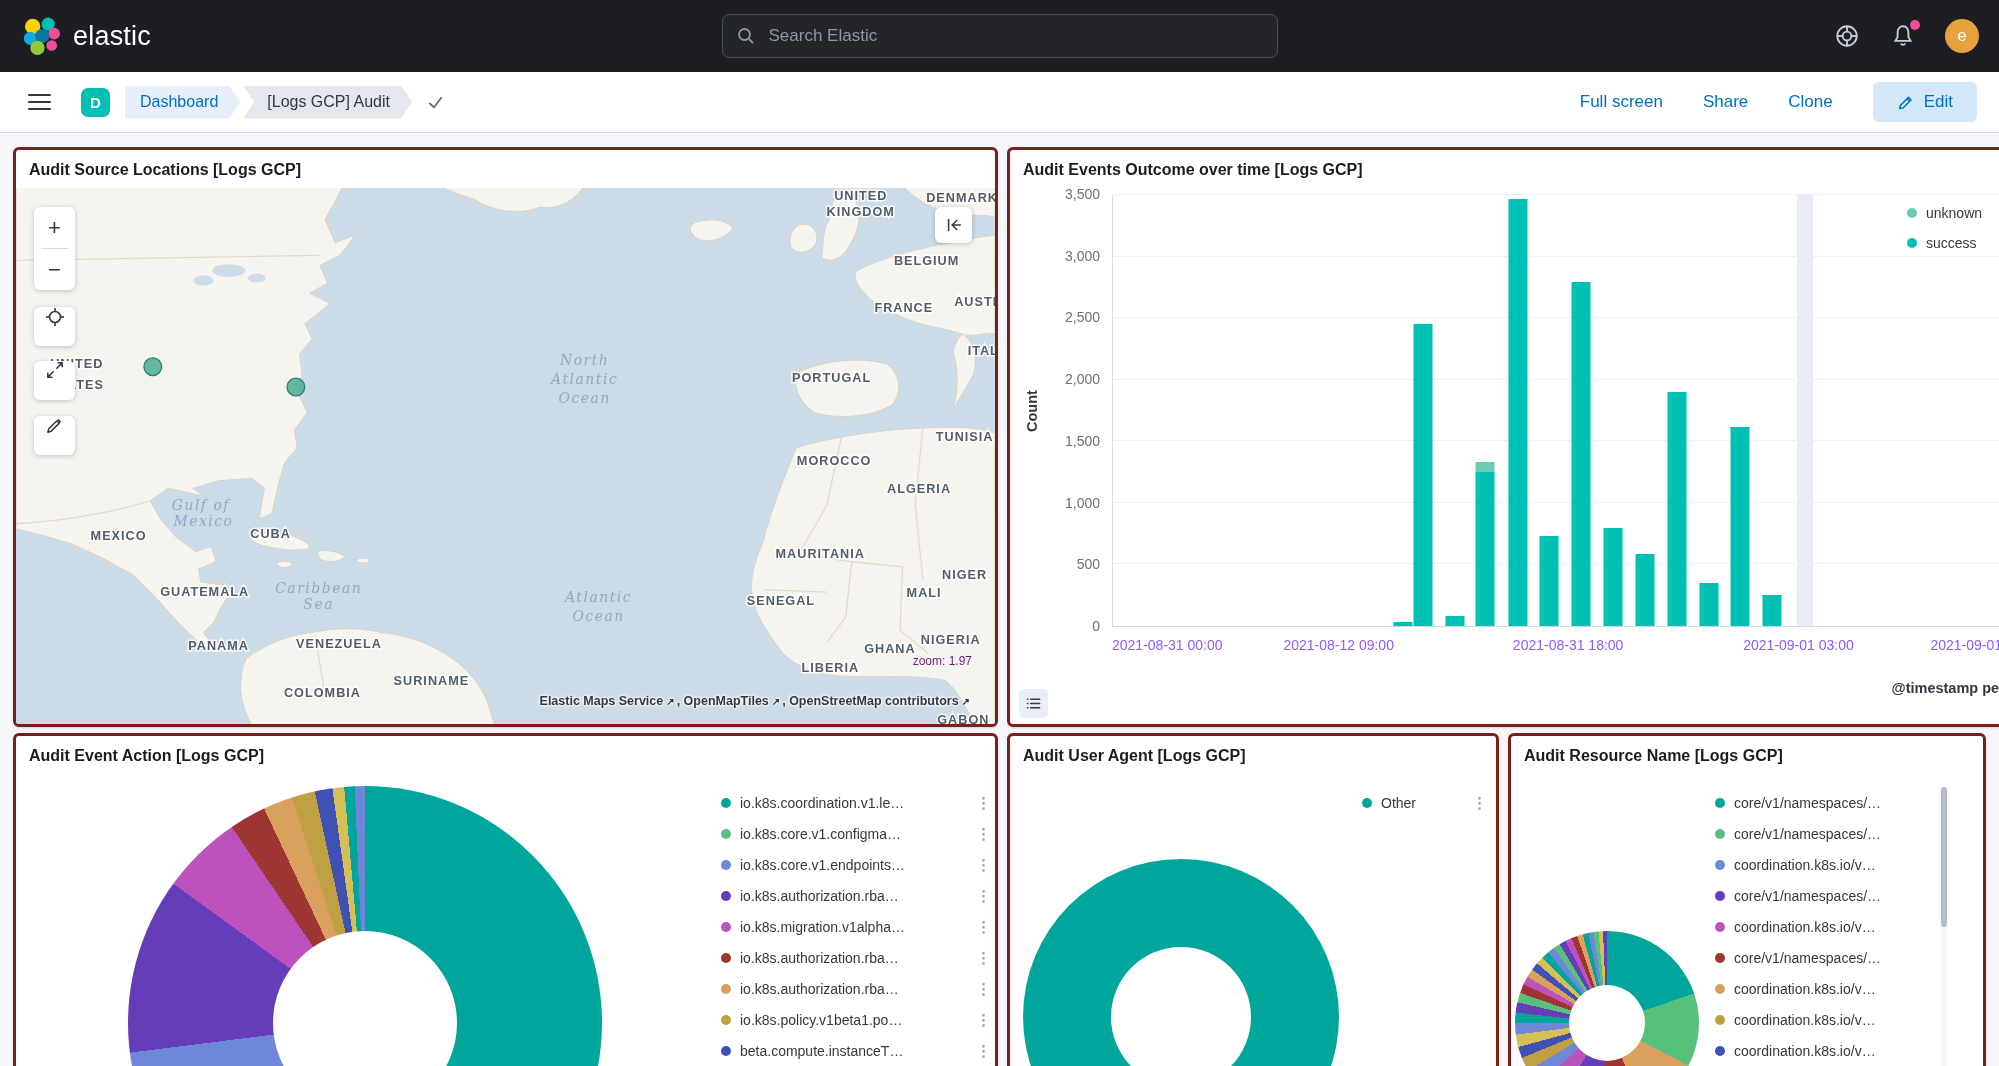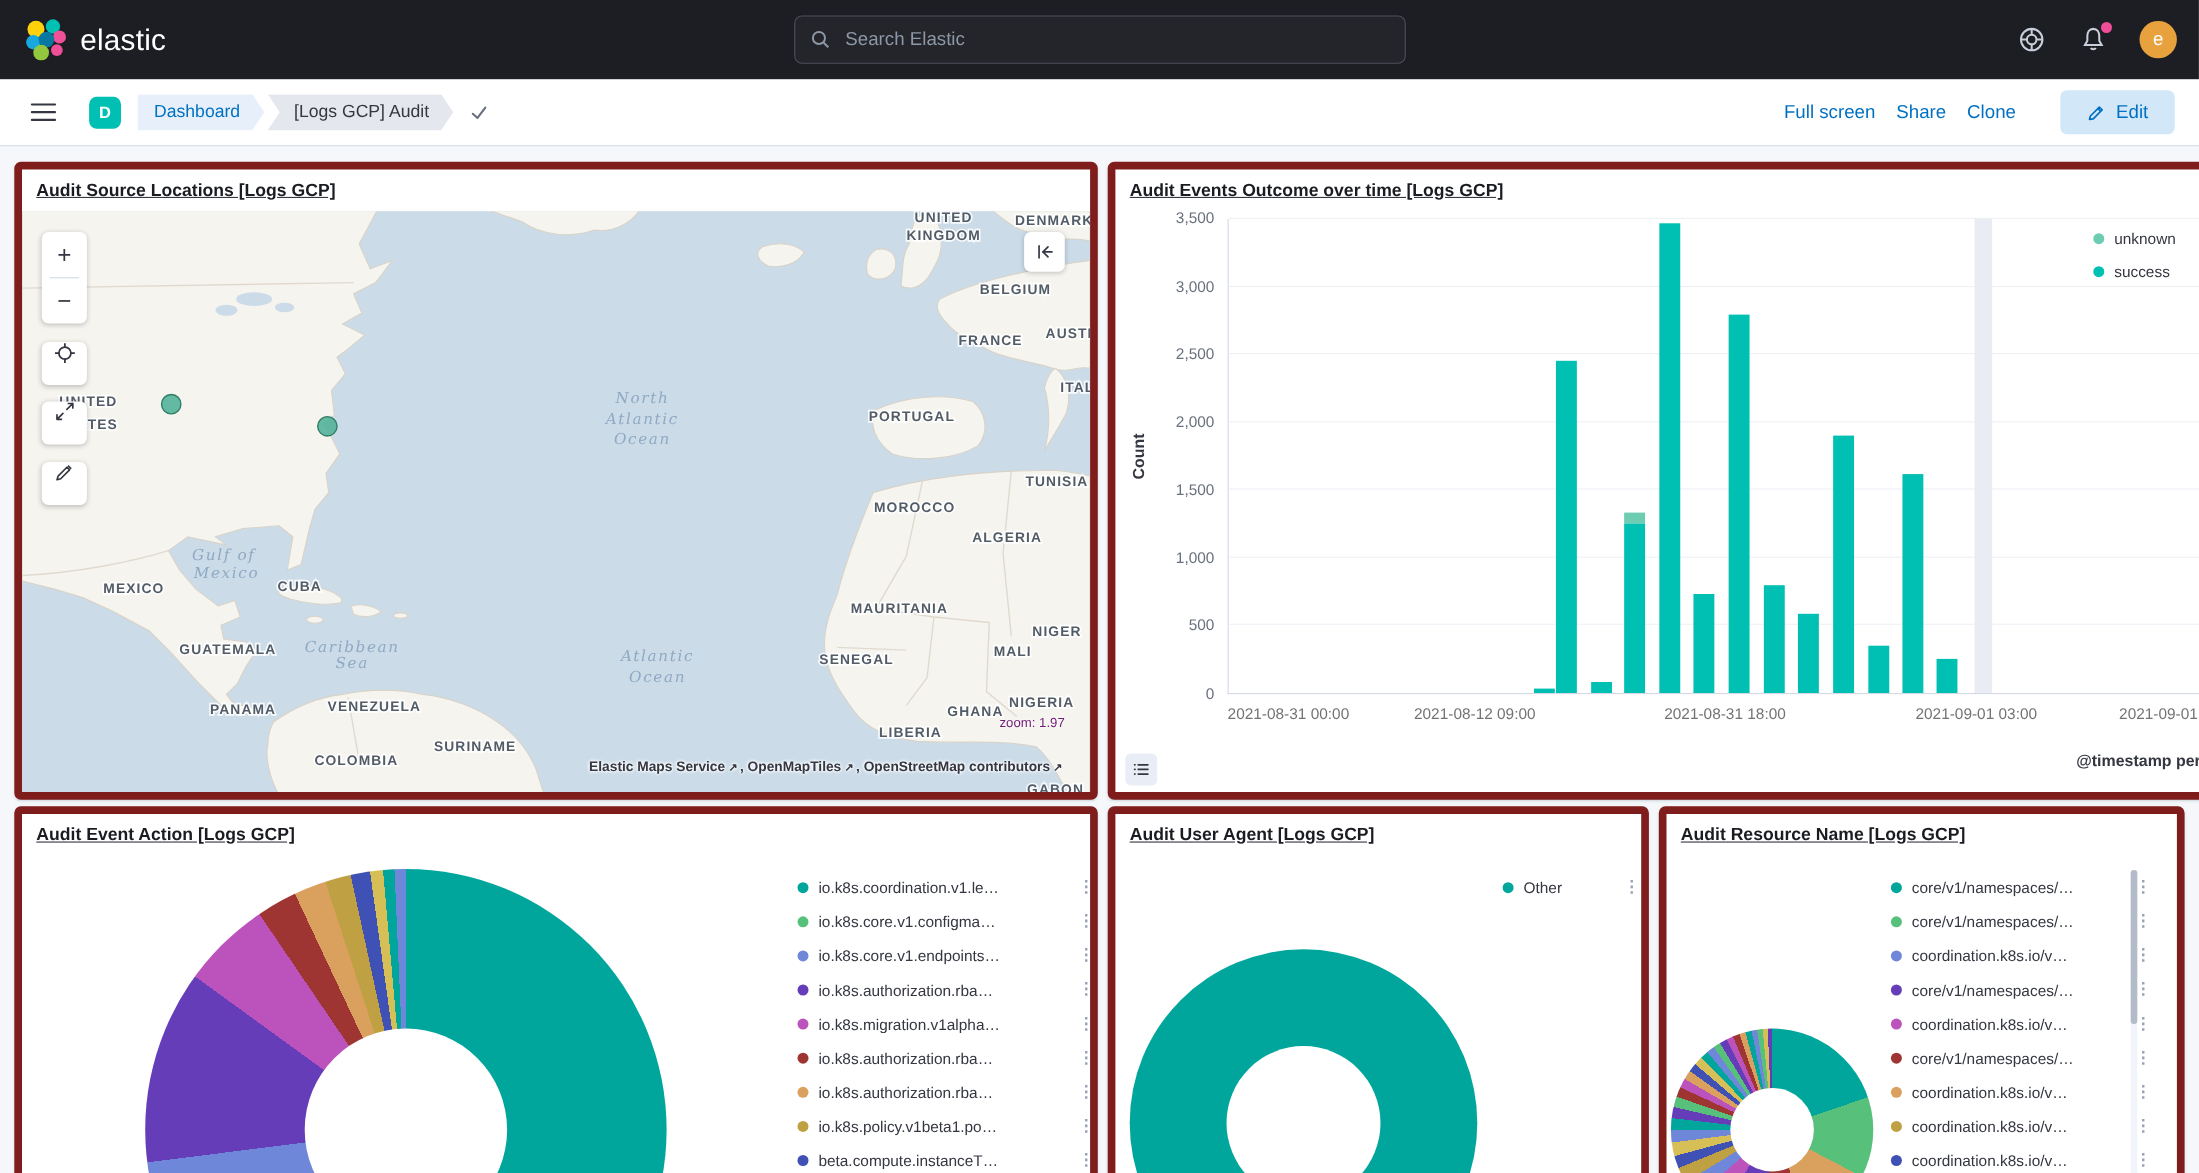--- a/index.html
+++ b/index.html
@@ -43,23 +43,23 @@
   .crumb-current { background:#E4E8EE; color:#343741; margin-left:3px; padding:0 22px 0 24px;
     clip-path:polygon(0 0, calc(100% - 11px) 0, 100% 50%, calc(100% - 11px) 100%, 0 100%, 11px 50%); }
   .check-wrap { margin-left:14px; display:flex; align-items:center; }
   .nav-actions { margin-left:auto; display:flex; align-items:center; gap:40px; padding-right:22px; }
   .nav-link { color:#0071C2; font-size:17px; cursor:pointer; white-space:nowrap; }
   .edit-btn { height:40px; padding:0 24px; border:none; background:#D2E7F8; border-radius:6px;
     color:#0071C2; font-size:17px; font-weight:500; display:flex; align-items:center; gap:10px;
     cursor:pointer; font-family:"Liberation Sans", sans-serif; }
 
   
-  .panel { position:absolute; background:#fff; border:7px solid #7f1d1d; border-radius:6px;
+  .panel { position:absolute; background:#fff; border:3px solid #7f1d1d; border-radius:6px;
     box-shadow:0 2px 2px -1px rgba(152,162,179,.3), 0 1px 5px -2px rgba(152,162,179,.3);
-    overflow:hidden;text-decoration:underline; }
+    overflow:hidden; }
   .panel-title { font-size:16px; font-weight:bold; color:#1A1C21; padding:11px 13px 6px;
     cursor:pointer; white-space:nowrap; overflow:hidden; }
   #panel-map       { left:13px;   top:147px; width:985px; height:580px; }
   #panel-outcome   { left:1007px; top:147px; width:1045px; height:580px; }
   #panel-action    { left:13px;   top:733px; width:985px; height:500px; }
   #panel-agent     { left:1007px; top:733px; width:492px; height:500px; }
   #panel-resource  { left:1508px; top:733px; width:478px; height:500px; }
 
   
   .map-wrap { position:absolute; left:0; right:0; top:38px; bottom:0; background:#CBDBE8; }
@@ -97,21 +97,21 @@
   .gridline { position:absolute; left:0; right:0; height:1px; background:#EDF0F5; }
   .bar-stack { position:absolute; bottom:0; height:100%; transform:translateX(-50%);
     display:flex; flex-direction:column; justify-content:flex-end; }
   .bar-seg { width:100%; }
   .y-tick { position:absolute; left:0; width:90px; text-align:right; font-size:14px;
     color:#69707D; }
   .ylabel-rot { position:absolute; left:14px; top:45px; height:432px; width:22px;
     writing-mode:vertical-rl; transform:rotate(180deg); text-align:center;
     font-size:14.5px; font-weight:bold; color:#343741; }
   .x-ticks { position:absolute; left:102px; right:8px; top:487px; height:20px; }
-  .x-tick { position:absolute; top:0; font-size:14px; color:#737373; white-space:nowrap; }
+  .x-tick { position:absolute; top:0; font-size:14px; color:#8b5cf6; white-space:nowrap; }
   .x-title { position:absolute; left:102px; right:8px; top:530px; text-align:right;
     font-size:14.5px; font-weight:bold; color:#343741; }
   .panel-options { position:absolute; top:14px; right:12px; width:30px; height:21px;
     border:1px solid #D3DAE6; border-radius:4px; display:flex; align-items:center;
     justify-content:center; color:#69707D; font-size:13px; letter-spacing:1px;
     cursor:pointer; background:#fff; }
   .legend-toggle { position:absolute; left:9px; bottom:6px; width:29px; height:29px;
     background:#E9EEF6; border-radius:5px; display:flex; align-items:center;
     justify-content:center; cursor:pointer; }
 
@@ -197,21 +197,21 @@
   <div class="breadcrumbs" id="breadcrumbs">
       <div class="crumb crumb-link">Dashboard</div>
       <div class="crumb crumb-current">[Logs GCP] Audit</div>
     </div>
   <span class="check-wrap">
     <svg class="icon" width="19" height="19" viewBox="0 0 20 20" fill="none" stroke="#69707D" stroke-width="2" stroke-linecap="round" stroke-linejoin="round">
       <polyline points="4,11 8.5,15 16,5"></polyline>
     </svg>
   </span>
   <div class="nav-actions">
-    <span id="nav-links" style="display:flex; gap:19px;">
+    <span id="nav-links" style="display:flex; gap:40px;">
         <span class="nav-link">Full screen</span>
         <span class="nav-link">Share</span>
         <span class="nav-link">Clone</span>
       </span>
     <button class="edit-btn">
       <svg class="icon" width="17" height="17" viewBox="0 0 20 20" fill="none" stroke="#0071C2" stroke-width="1.8" stroke-linejoin="round">
         <path d="M3 17 L4 13.5 L13.5 4 L16.5 7 L7 16.5 Z"></path>
           <line x1="12" y1="5.5" x2="15" y2="8.5"></line>
       </svg>
       <span>Edit</span>

